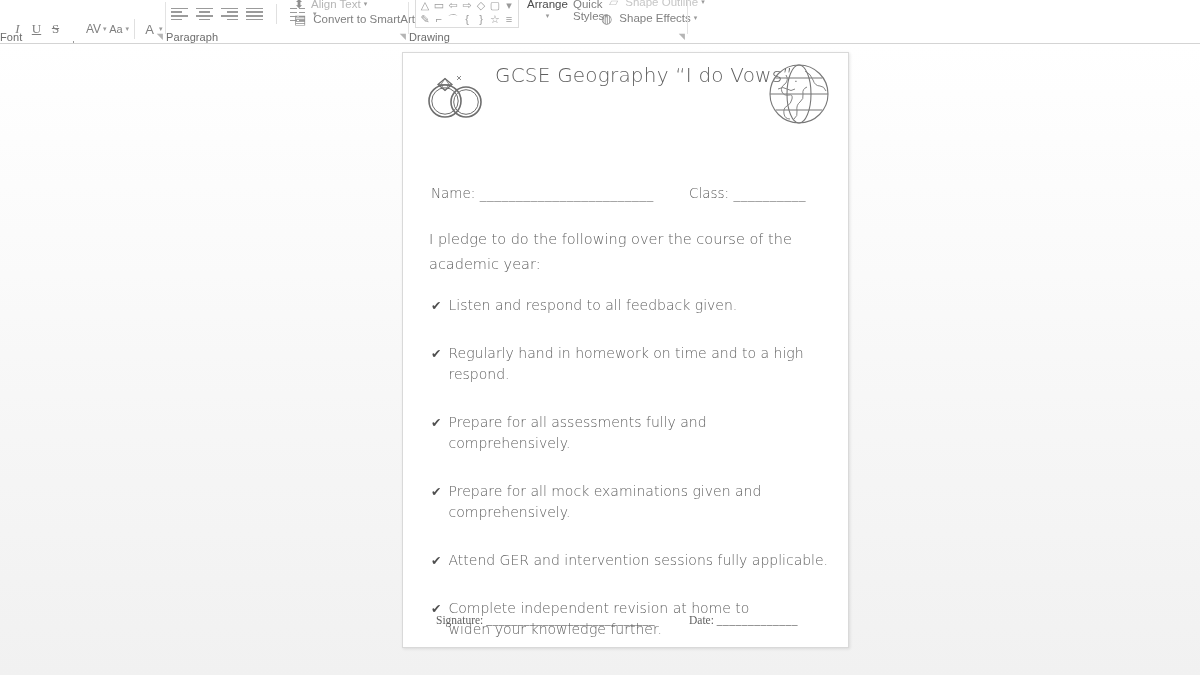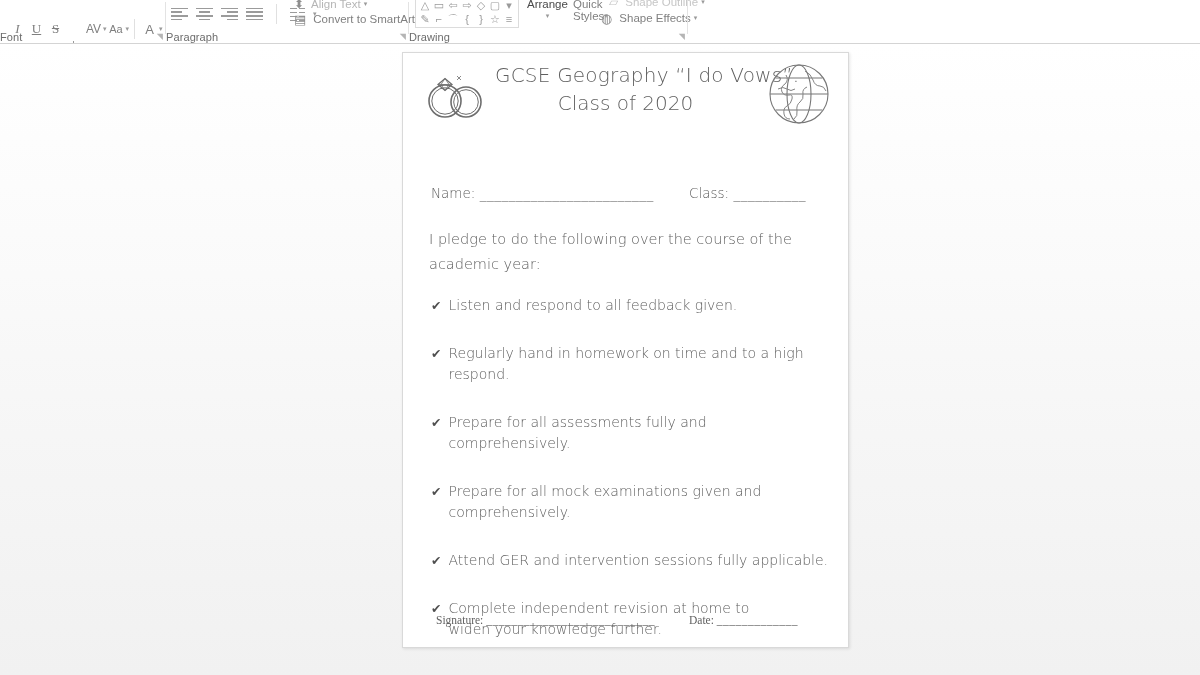--- a/index.html
+++ b/index.html
@@ -298,21 +298,20 @@
             <path d="M18 19.5 L32 19.5 M25 13.5 L21 19.5 L25 25.5 L29 19.5 L25 13.5" stroke-width=".8"></path>
           </g>
           <g stroke="#8a8a8a" stroke-width="1">
             <path d="M37 11 L41 15 M41 11 L37 15"></path>
           </g>
         </svg>
       </div>
 
       <div id="doc-title">
         <div class="hand t1">GCSE Geography “I do Vows”.</div>
-        <div class="hand t2">Class of 2020</div>
       </div>
 
       <div id="globe-icon">
         <svg viewBox="0 0 70 70" width="70" height="70">
           <g fill="none" stroke="#777" stroke-width="1.1">
             <circle cx="35" cy="35" r="29"></circle>
             <ellipse cx="35" cy="35" rx="12" ry="29"></ellipse>
             <path d="M6 35 H64"></path>
             <path d="M11.5 19 H58.5 M11.5 51 H58.5"></path>
           </g>

